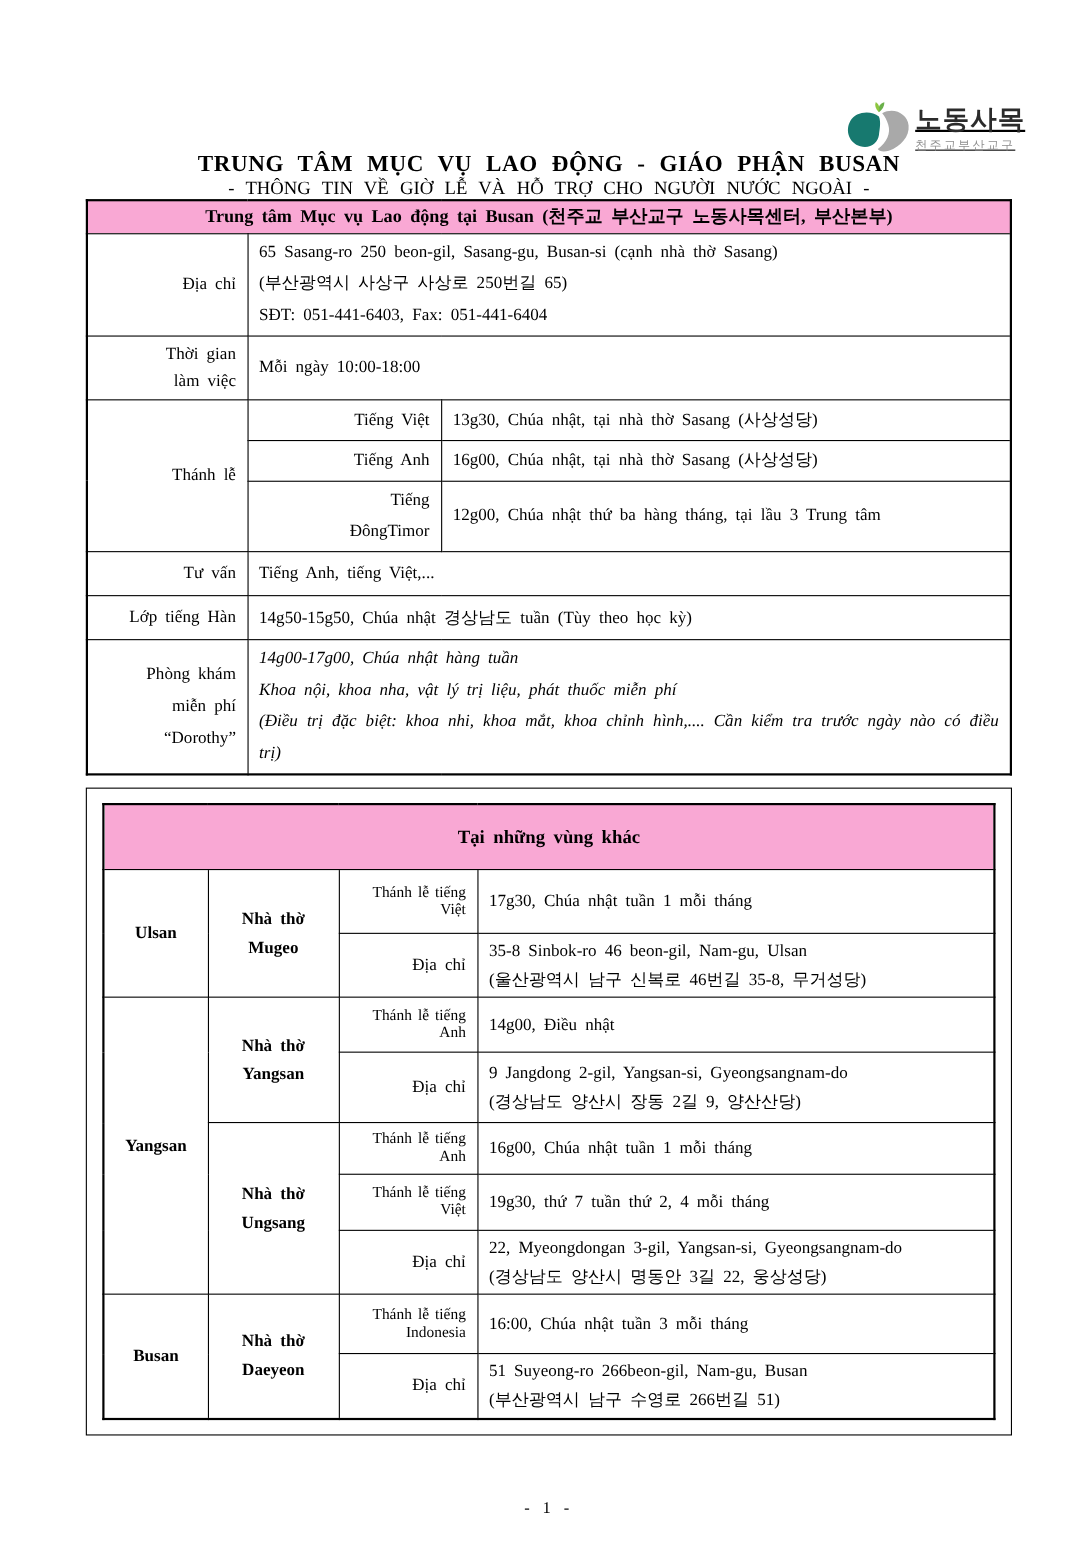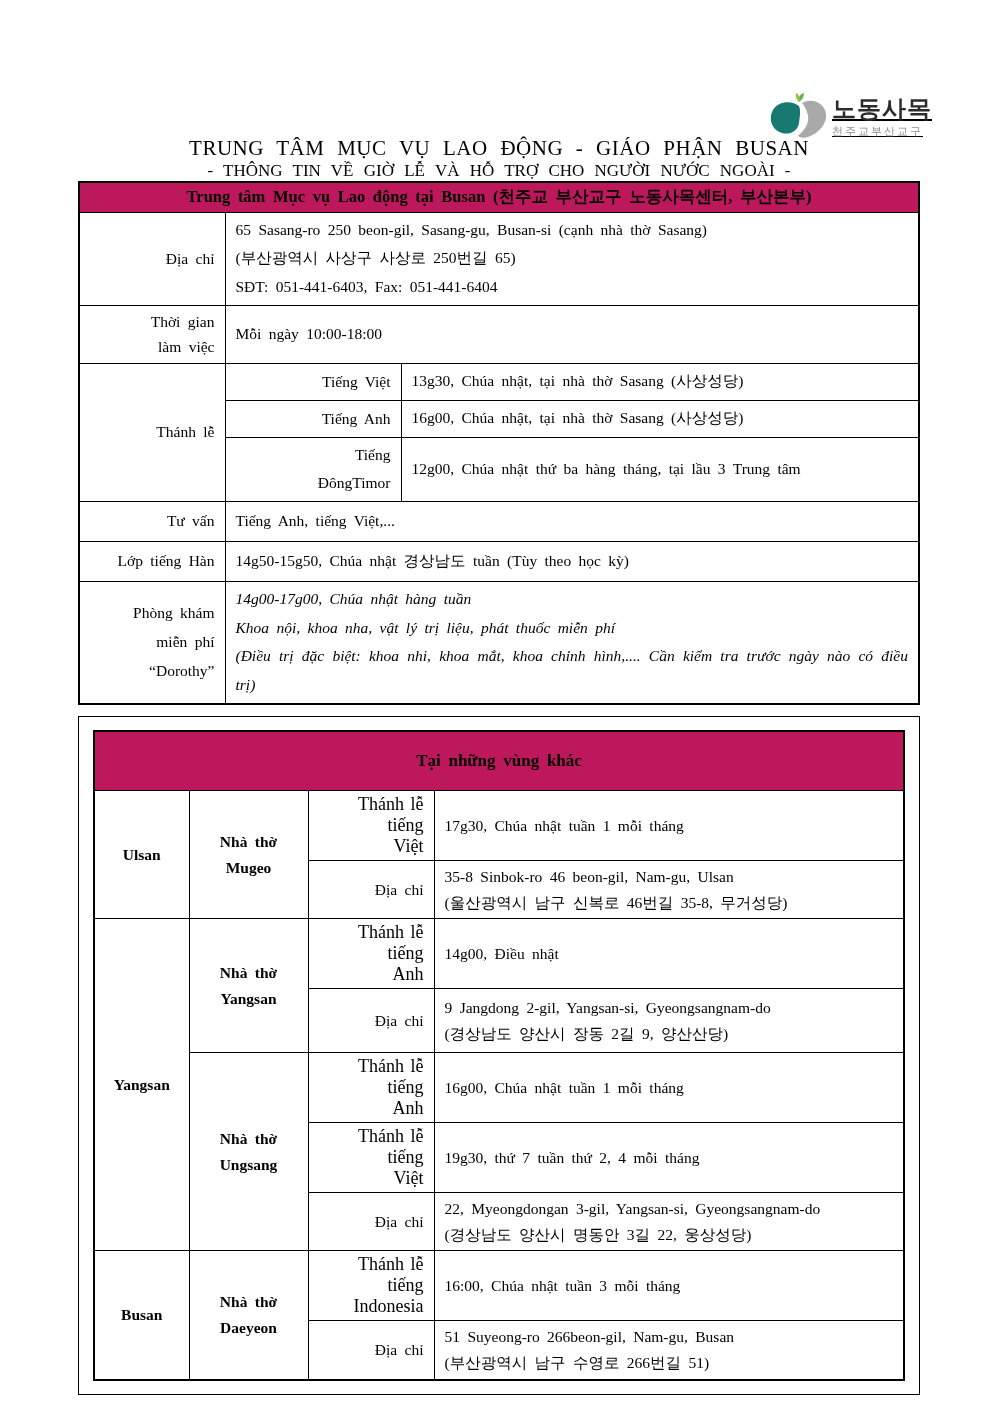--- a/index.html
+++ b/index.html
@@ -37,21 +37,21 @@
   .logo-kr-sub {
     font-size: 11px;
     color: #8e8e8e;
     letter-spacing: 2px;
     margin-top: 2px;
   }
   
   .title {
     text-align: center;
     font-size: 21px;
-    font-weight: normal;
+    font-weight: bold;
     letter-spacing: 0.5px;
     word-spacing: 7px;
     margin-top: 6px;
   }
   .subtitle {
     text-align: center;
     font-size: 17px;
     font-weight: normal;
     word-spacing: 6px;
   }
@@ -74,28 +74,28 @@
   .t2 { border: 2px solid #000; }
   td {
     border: 1px solid #000;
     font-size: 15.5px;
     word-spacing: 3.5px;
     vertical-align: middle;
     padding: 3px 10px;
     overflow: hidden;
   }
   .thead {
-    background: #be185d;
+    background: #f9a8d4;
     text-align: center;
     font-weight: bold;
     font-size: 16.5px;
   }
   .lbl { text-align: right; }
   .lbl2 { text-align: center; font-weight: bold; }
-  .small { font-size: 18px; word-spacing: 2px; }
+  .small { font-size: 14px; word-spacing: 2px; }
   .preline { white-space: pre-line; }
   .lh { line-height: 1.85; }
   .lh2 { line-height: 1.65; }
   .just { text-align: justify; font-style: italic; }
   .wrap2 {
     border: 1px solid #000;
     padding: 13px 14px;
     margin-top: 11px;
   }
   

